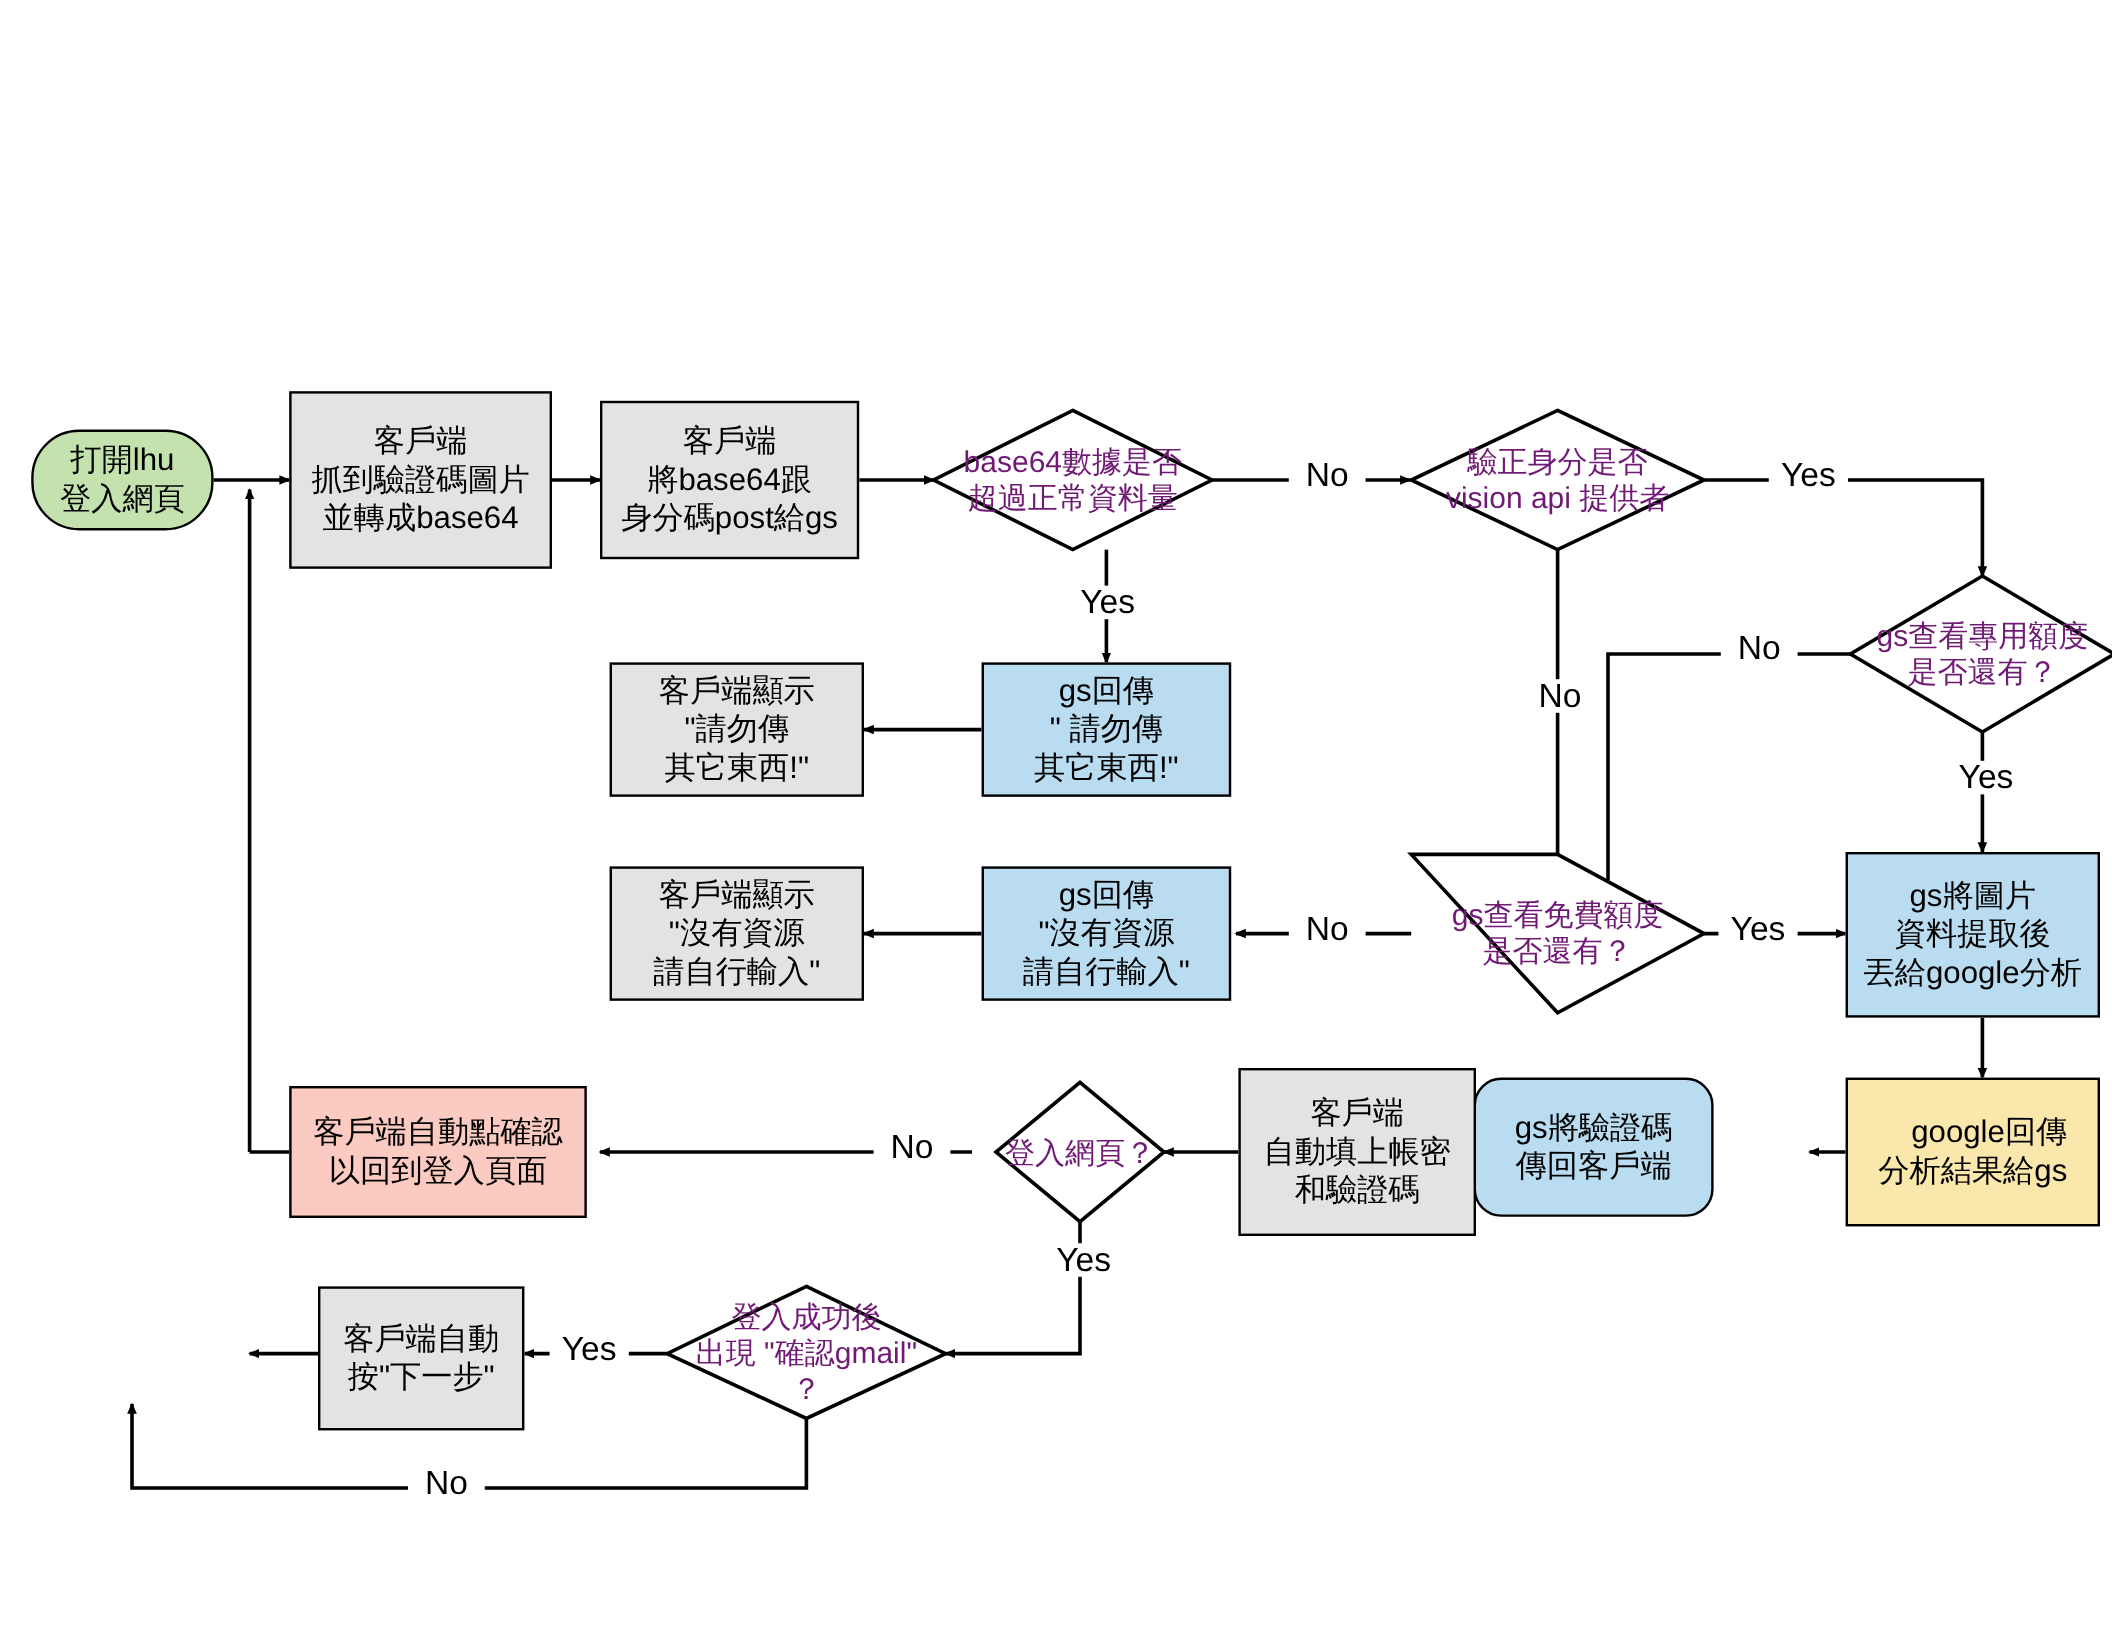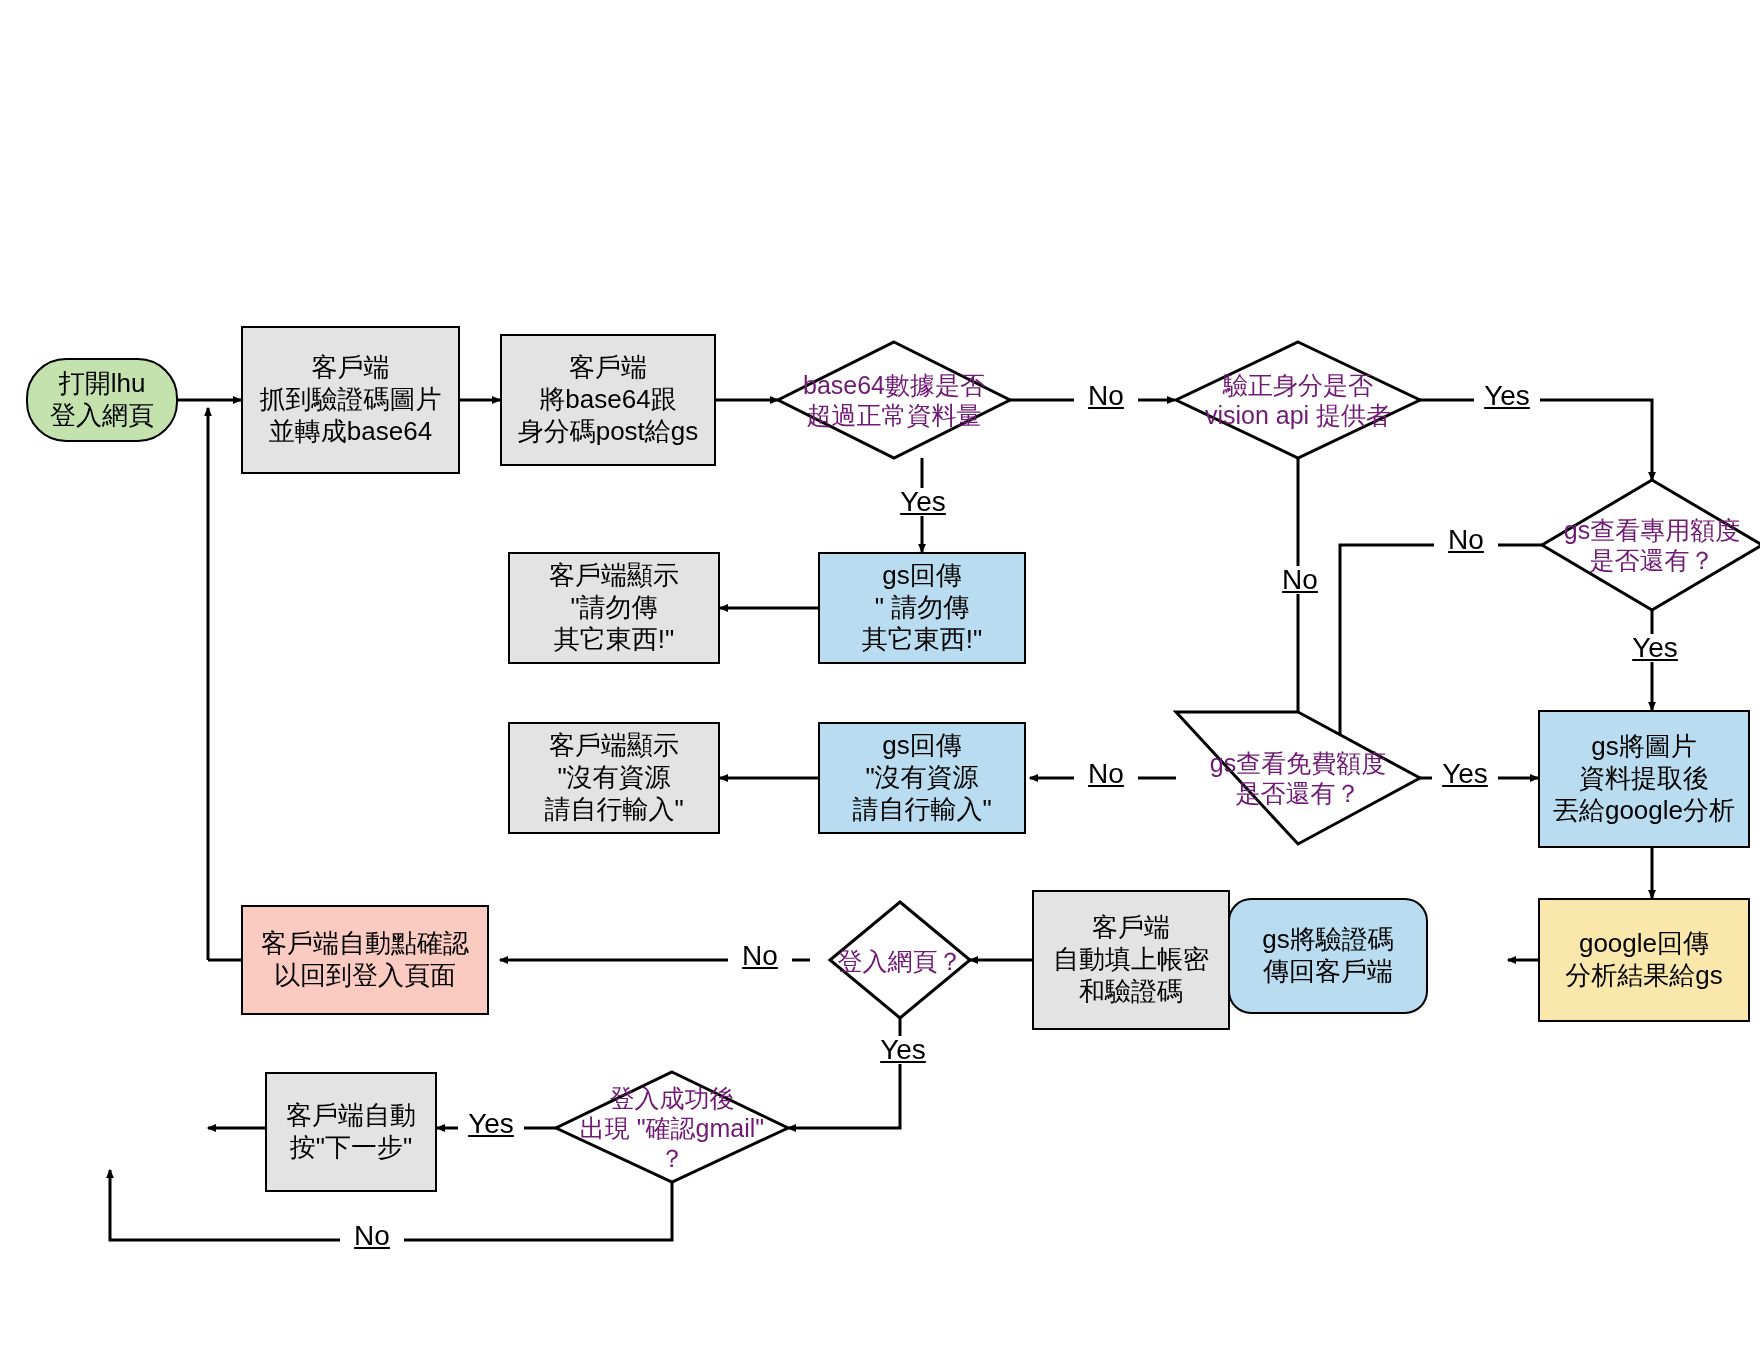--- a/index.html
+++ b/index.html
@@ -34,21 +34,21 @@
     justify-content: center;
     text-align: center;
     border: 2.5px solid #000000;
     color: #000000;
     line-height: 1.22;
     white-space: pre-line;
     z-index: 2;
   }
   .proc      { background: #e3e3e3; }
   .blue      { background: #b9dcf0; }
-  .yellow    { background: #fae7ab; }
+  .yellow    { background: #fae7ab; text-align: right; }
   .red       { background: #fbcac0; }
   .green     { background: #c3e2ae; }
   .terminal  { border-radius: 40px; }
   .note {
     position: absolute;
     box-sizing: border-box;
     border: 2.5px solid #000000;
     background: #ffffff;
     display: flex;
     align-items: center;
@@ -72,21 +72,20 @@
     pointer-events: none;
   }
   .edge-label {
     position: absolute;
     background: #ffffff;
     color: #000000;
     z-index: 3;
     text-align: center;
     line-height: 1;
     padding: 0 2px;
-    text-decoration: underline;
   }
   .fs28 { font-size: 28px; }
   .fs26 { font-size: 26px; }
   .fs25 { font-size: 25px; }
 </style>
 </head>
 <body>
 
 <div id="canvas">
 

